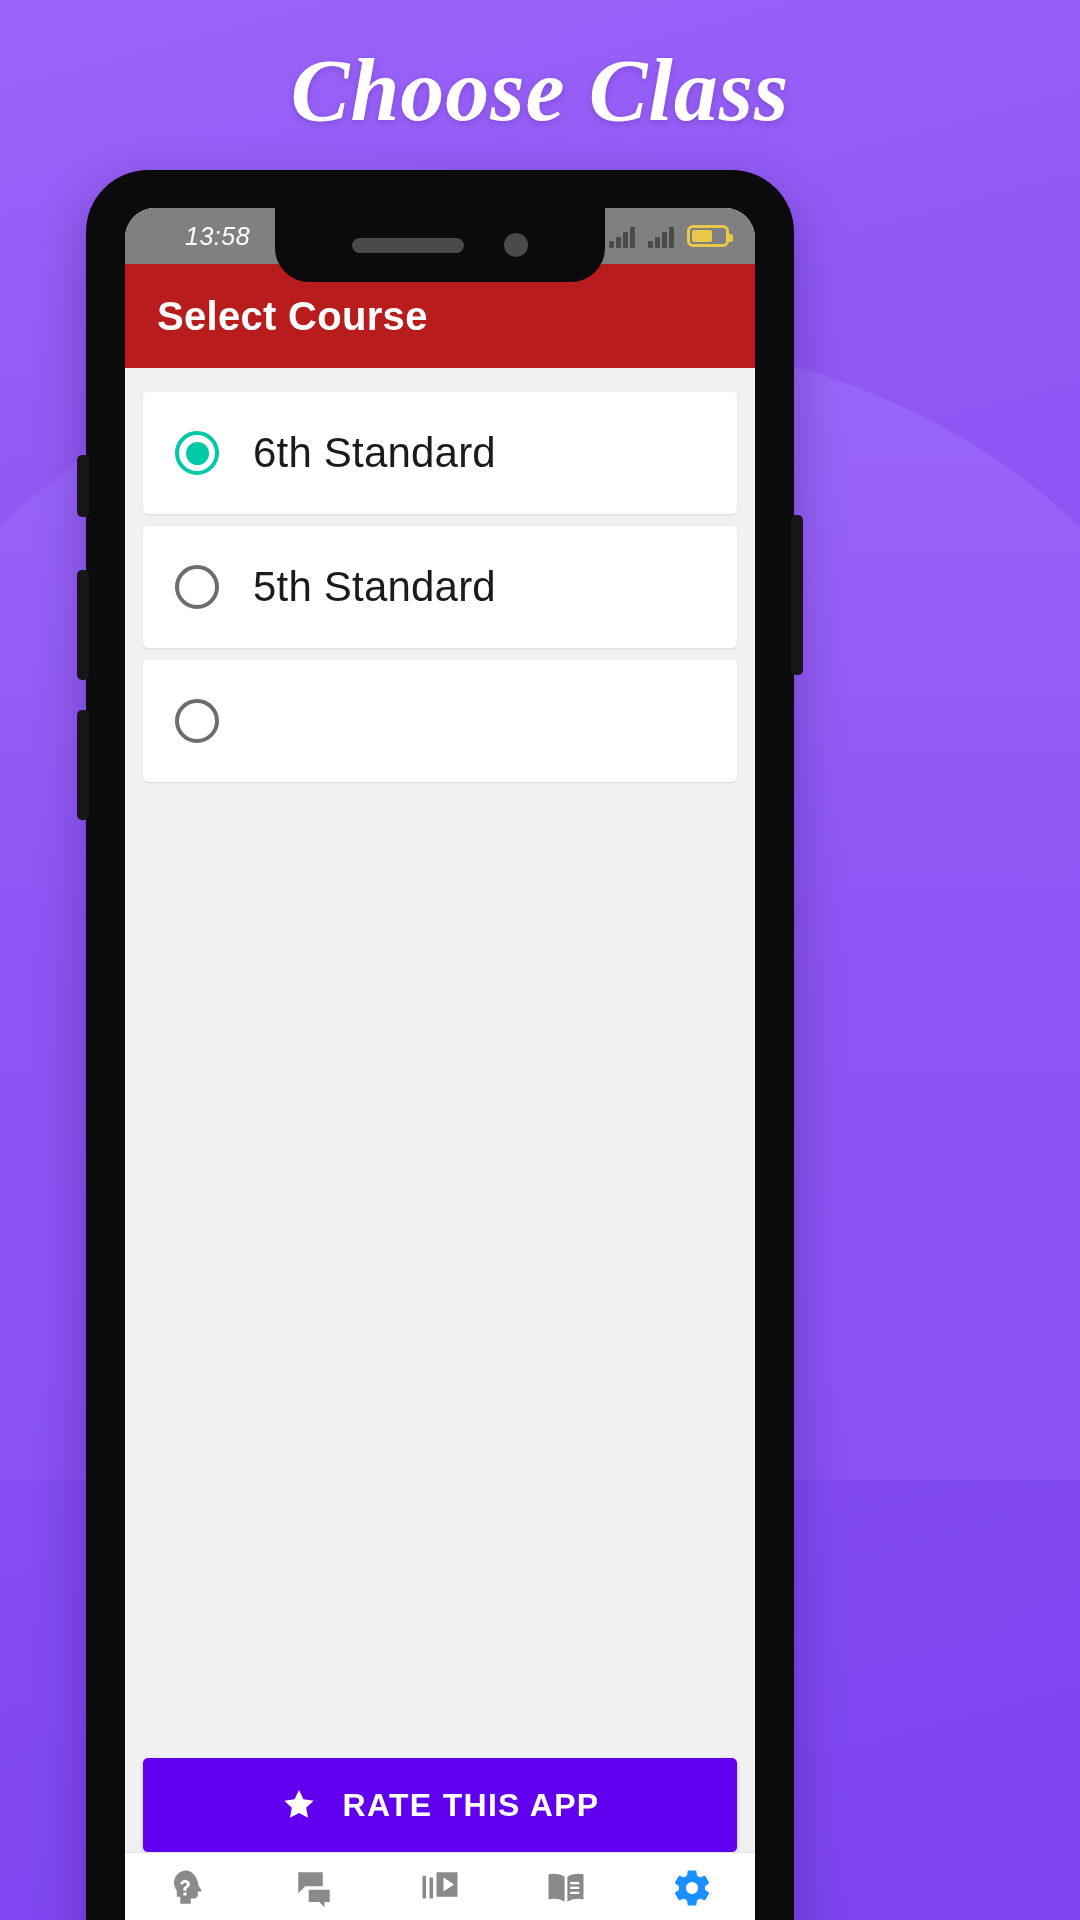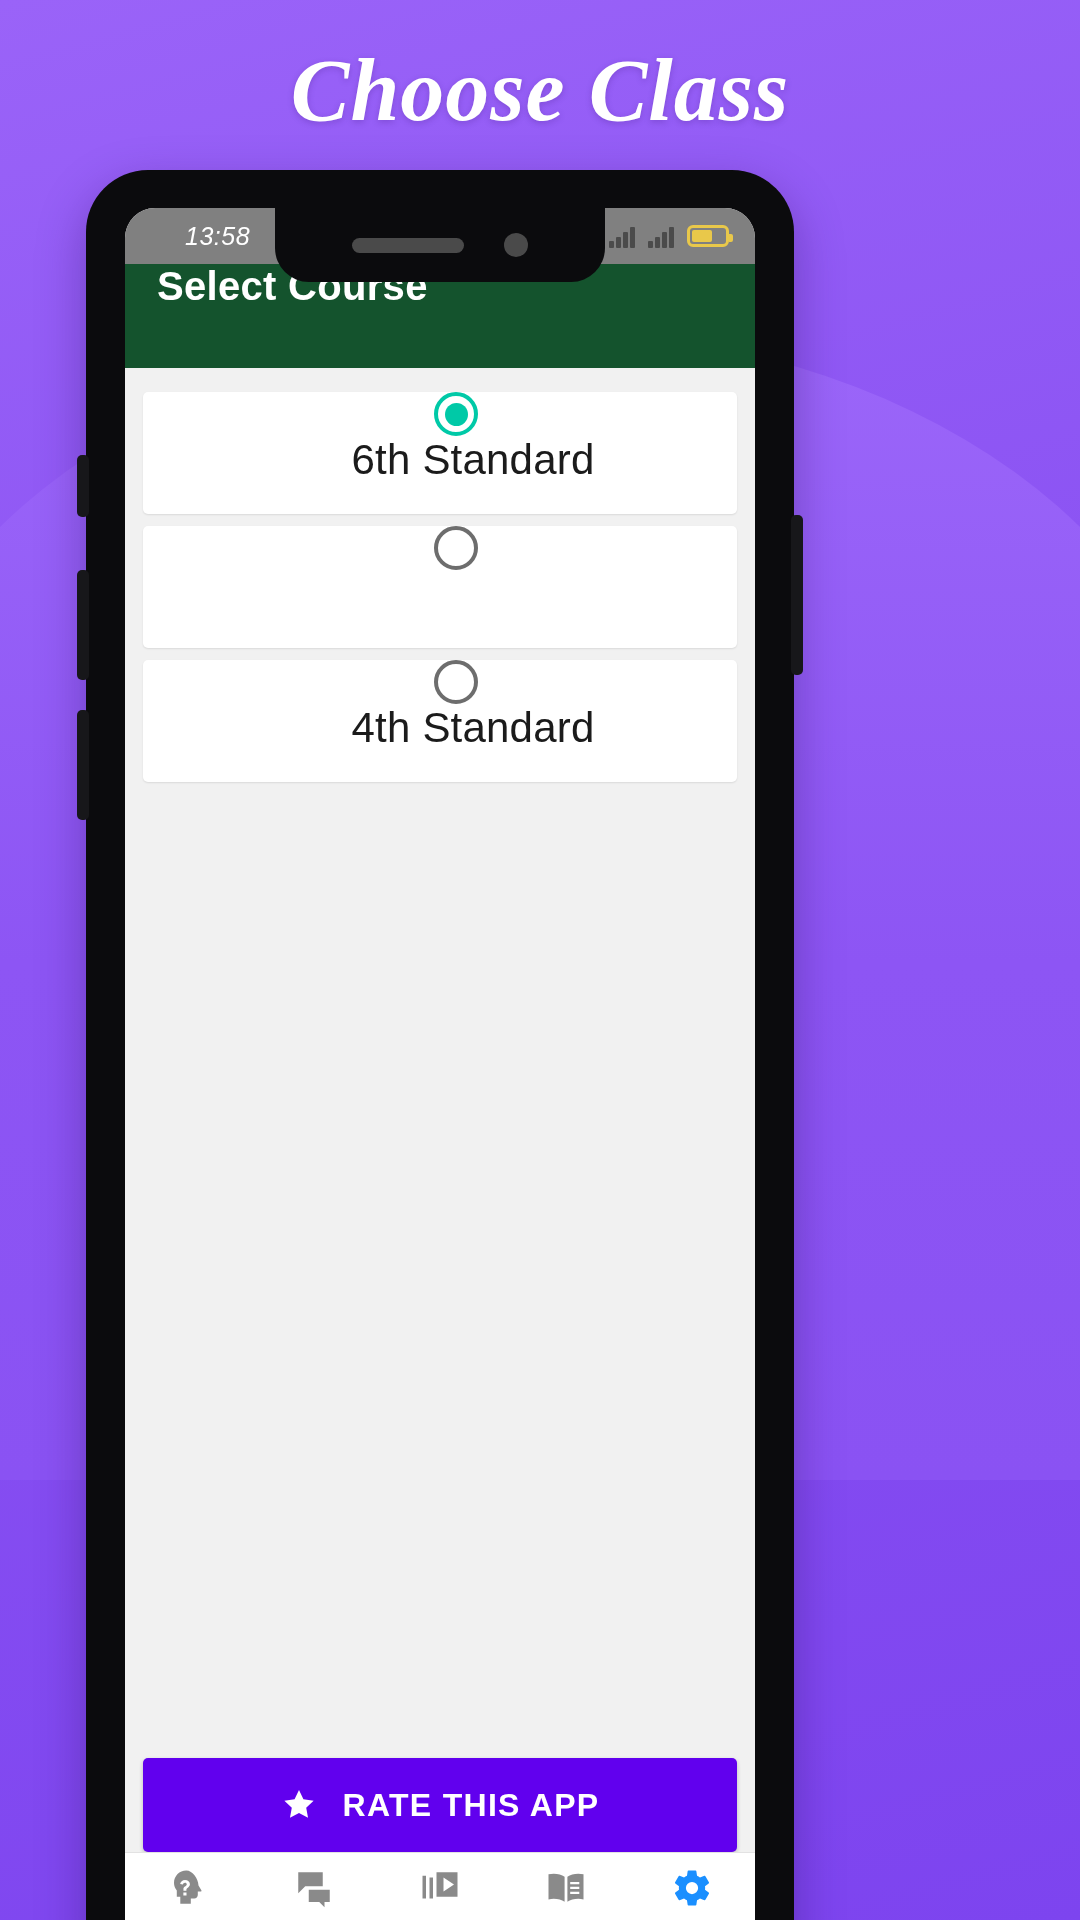--- a/index.html
+++ b/index.html
@@ -100,22 +100,22 @@
     border-radius:0 0 34px 34px;
     z-index:3;
     display:flex; align-items:center; justify-content:center; gap:40px;
   }
   .notch .speaker { width:112px; height:15px; background:#4a4a4a; border-radius:9px; }
   .notch .cam { width:24px; height:24px; background:#4a4a4a; border-radius:50%; }
 
   
   .appbar {
     position:absolute; left:0; top:56px; width:100%; height:104px;
-    background:#14532d;
-    display:flex; align-items:flex-start;
+    background:#b91c1c;
+    display:flex; align-items:center;
     z-index:1;
   }
   .appbar-title {
     margin-left:32px;
     color:#ffffff; font-size:40px; font-weight:700; letter-spacing:.3px;
   }
 
   
   .content {
     position:absolute; left:0; top:160px; right:0; bottom:108px;
@@ -124,21 +124,20 @@
     padding:12px 18px 0 18px;
   }
   .card {
     background:#ffffff;
     border-radius:5px;
     height:122px;
     margin-top:12px;
     display:flex; align-items:center;
     padding-left:32px;
     box-shadow:0 1px 2px rgba(0,0,0,.10);
-    flex-direction:column;
   }
   .radio {
     width:44px; height:44px; border-radius:50%;
     border:4px solid #6d6d6d;
     display:flex; align-items:center; justify-content:center;
     flex:none;
   }
   .radio.on { border-color:#00c9a7; }
   .radio.on::after {
     content:""; width:23px; height:23px; border-radius:50%; background:#00c9a7;
@@ -226,25 +225,25 @@
 
     <div class="content">
 
       <div class="card">
         <span class="radio on"></span>
         <span class="card-label">6th Standard</span>
       </div>
 
       <div class="card">
         <span class="radio"></span>
+        <span class="card-label">5th Standard</span>
       </div>
 
       <div class="card">
         <span class="radio"></span>
-        <span class="card-label">4th Standard</span>
       </div>
 
       <div class="spacer"></div>
 
       <div class="action-btn">
         <svg class="ic" viewBox="0 0 24 24">
           <path d="M12 2l2.95 6.2 6.8.92-4.95 4.68 1.22 6.7L12 17.3 5.98 20.5l1.22-6.7L2.25 9.12l6.8-.92z"></path>
         </svg>
         <span class="lbl">RATE THIS APP</span>
       </div>

